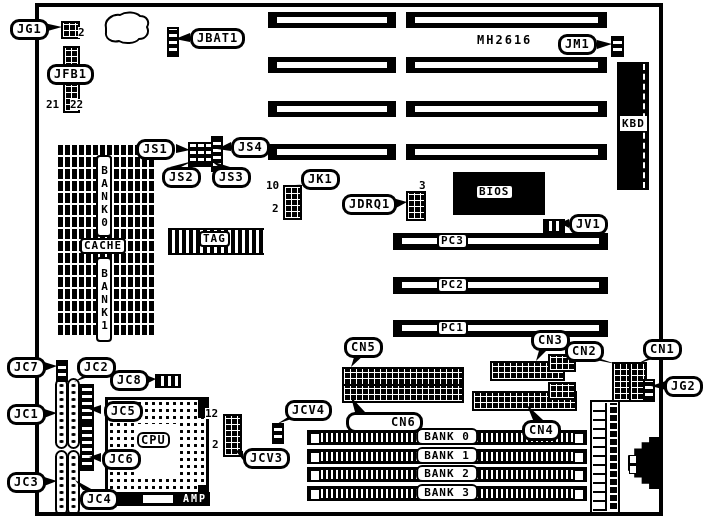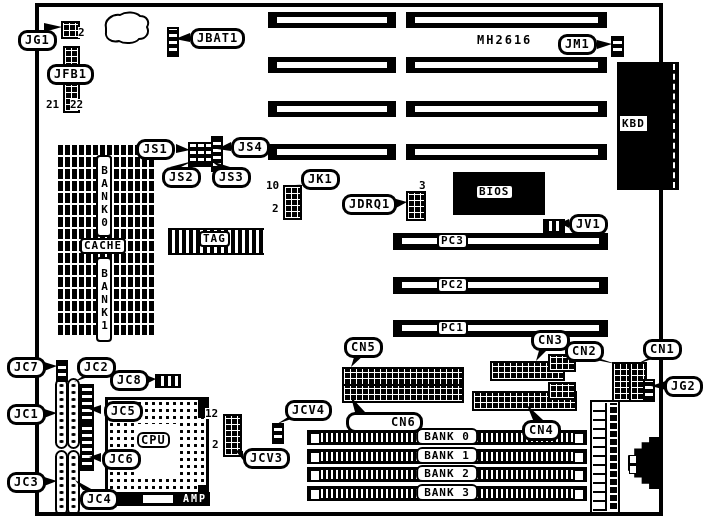--- a/index.html
+++ b/index.html
@@ -101,21 +101,21 @@
     </div>
   <div class="slot" style="left:268px;top:144px;width:128px;height:16px;">
       <div class="stripe"></div>
     </div>
   <div class="slot" style="left:406px;top:144px;width:201px;height:16px;">
       <div class="stripe"></div>
     </div>
 
   <div class="mh-text" style="left:477px;top:33px;">MH2616</div>
 
-  <div class="kbd-block" style="left:617px;top:62px;width:62px;height:128px;">
+  <div class="kbd-block" style="left:617px;top:62px;width:32px;height:128px;">
     <div class="kbd-dash"></div>
     <div class="kbd-label">KBD</div>
   </div>
 
   <div class="bios" style="left:453px;top:172px;width:92px;height:43px;"></div>
   <div class="boxlabel" style="left:475px;top:184px;">BIOS</div>
 
   <div class="slot" style="left:393px;top:233px;width:215px;height:17px;">
       <div class="stripe"></div>
     </div>
@@ -239,21 +239,21 @@
         <polygon points="44,409 44,418 57,413"></polygon>
       <polygon points="101,405 101,414 89,409"></polygon>
         <polygon points="101,453 101,462 89,457"></polygon>
       <polygon points="44,477 44,486 57,481"></polygon>
         <polygon points="83,490 93,490 75,480"></polygon>
       <polygon points="288,417 297,417 277,424"></polygon>
         <polygon points="243,451 243,460 235,450"></polygon>
     </g>
   </svg>
 
-  <div class="ref" style="left:10px;top:30px;margin-left:8px;">JG1</div>
+  <div class="ref" style="left:10px;top:19px;">JG1</div>
   <div class="ref" style="left:7px;top:64px;margin-left:40px;">JFB1</div>
   <div class="ref" style="left:190px;top:28px;">JBAT1</div>
   <div class="ref" style="left:558px;top:34px;">JM1</div>
   <div class="ref" style="left:136px;top:139px;">JS1</div>
   <div class="ref" style="left:231px;top:137px;">JS4</div>
   <div class="ref" style="left:162px;top:167px;">JS2</div>
   <div class="ref" style="left:212px;top:167px;">JS3</div>
   <div class="ref" style="left:301px;top:169px;">JK1</div>
   <div class="ref" style="left:342px;top:194px;">JDRQ1</div>
   <div class="ref" style="left:569px;top:214px;">JV1</div>

